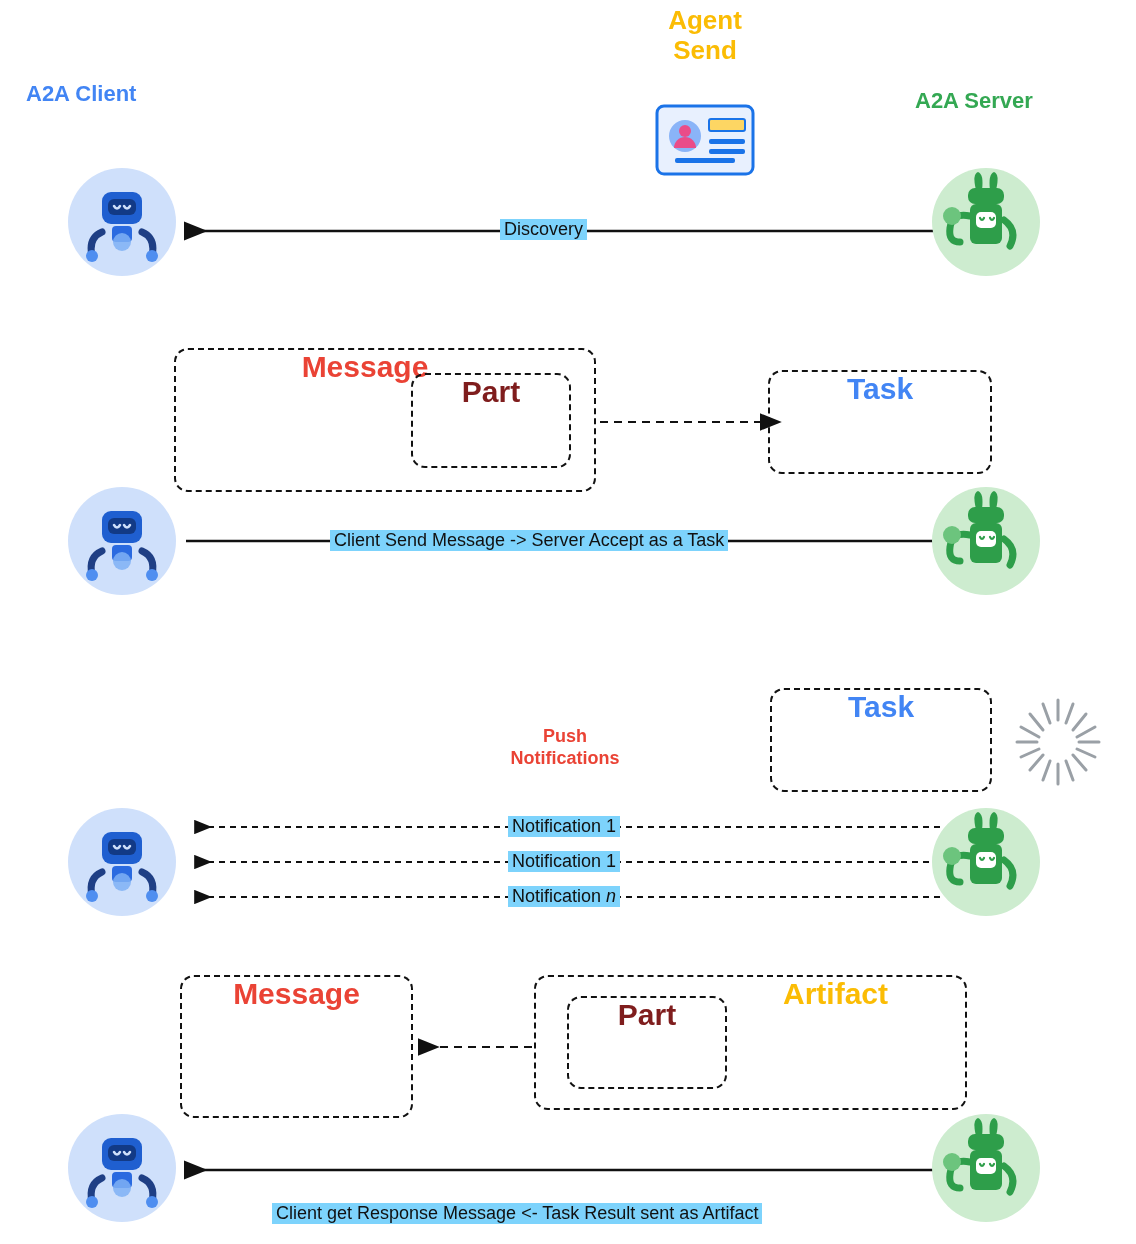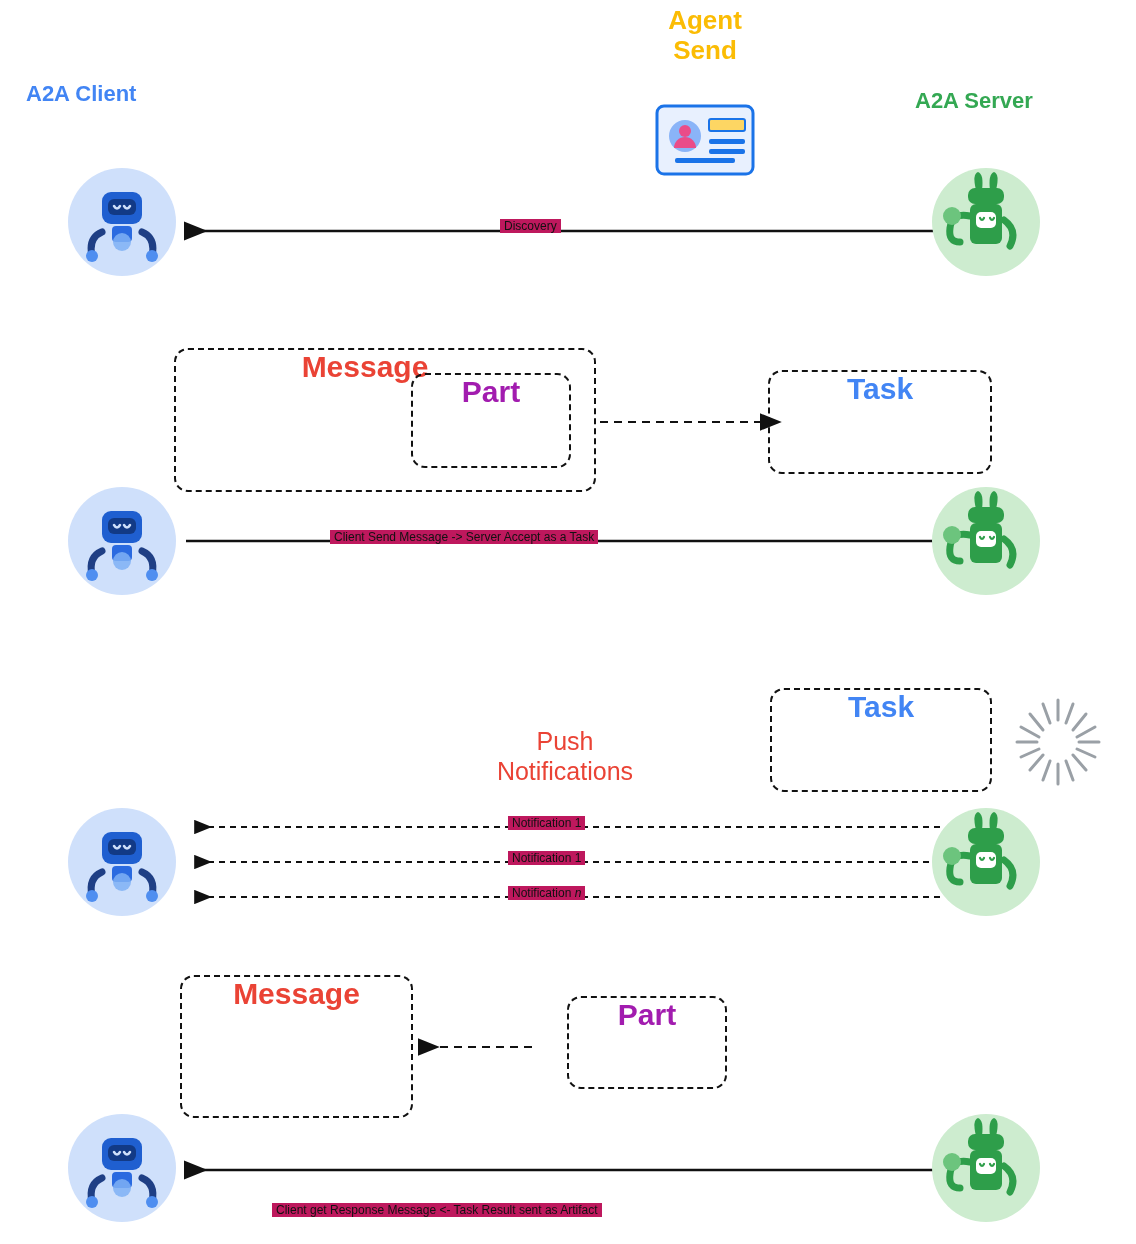--- a/index.html
+++ b/index.html
@@ -54,38 +54,38 @@
     display: flex;
     align-items: flex-start;
     justify-content: center;
   }
   .box-label {
     font-weight: bold;
     font-size: 30px;
     white-space: pre;
   }
   .lbl-message { color: #ea4335; }
-  .lbl-part { color: #a21caf; }
+  .lbl-part { color: #7f1d1d; }
   .lbl-task { color: #4285f4; }
   .lbl-artifact { color: #fbbc04; }
 
   
   .line-label {
-    font-size: 12px;
+    font-size: 18px;
     color: #111;
-    background: #be185d;
+    background: #7dd3fc;
     padding: 0 4px;
     white-space: nowrap;
   }
   .line-label i { font-style: italic; }
 
   .push-label {
     color: #ea4335;
-    font-weight: normal;
-    font-size: 25px;
+    font-weight: bold;
+    font-size: 18px;
     text-align: center;
     line-height: 1.2;
     white-space: pre-line;
   }
 
   
   .agentcard { width: 100px; height: 72px; }
 </style>
 </head>
 <body>
@@ -293,19 +293,22 @@
   </div>
 
   <div class="abs line-label" style="left:508px; top:816px;">Notification 1</div>
   <div class="abs line-label" style="left:508px; top:851px;">Notification 1</div>
   <div class="abs line-label" style="left:508px; top:886px;"><span>Notification </span><i>n</i></div>
 
   <div class="abs box" style="left:180px; top:975px; width:233px; height:143px;">
     <span class="box-label lbl-message">Message</span>
   </div>
 
+  <div class="abs box" style="left:534px; top:975px; width:433px; height:135px;">
+    <span class="box-label lbl-artifact" style="margin-left:170px;">Artifact</span>
+  </div>
   <div class="abs box" style="left:567px; top:996px; width:160px; height:93px;">
     <span class="box-label lbl-part">Part</span>
   </div>
 
   <div class="abs line-label" style="left:272px; top:1159px;margin-top:44px;">Client get Response Message &lt;- Task Result sent as Artifact</div>
 
 </div>
 
 </body></html>

